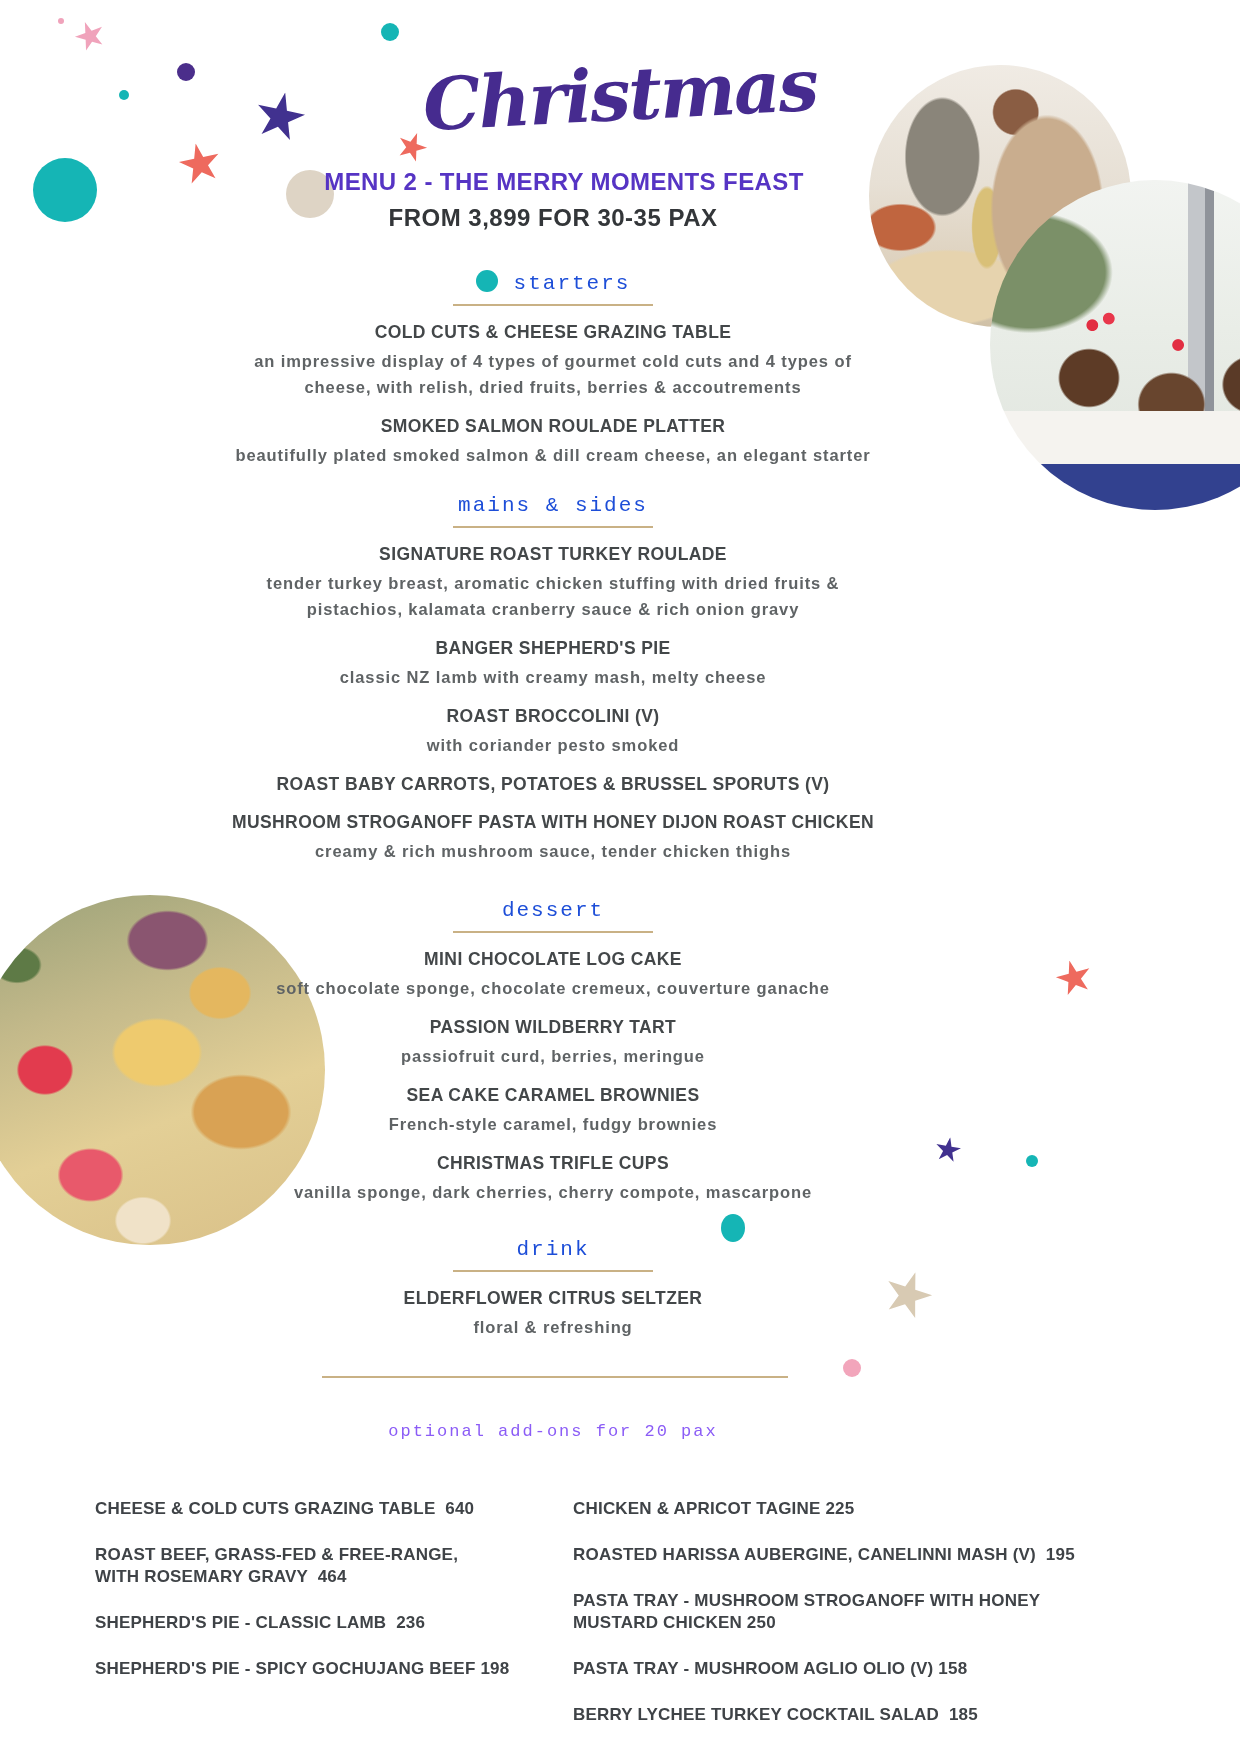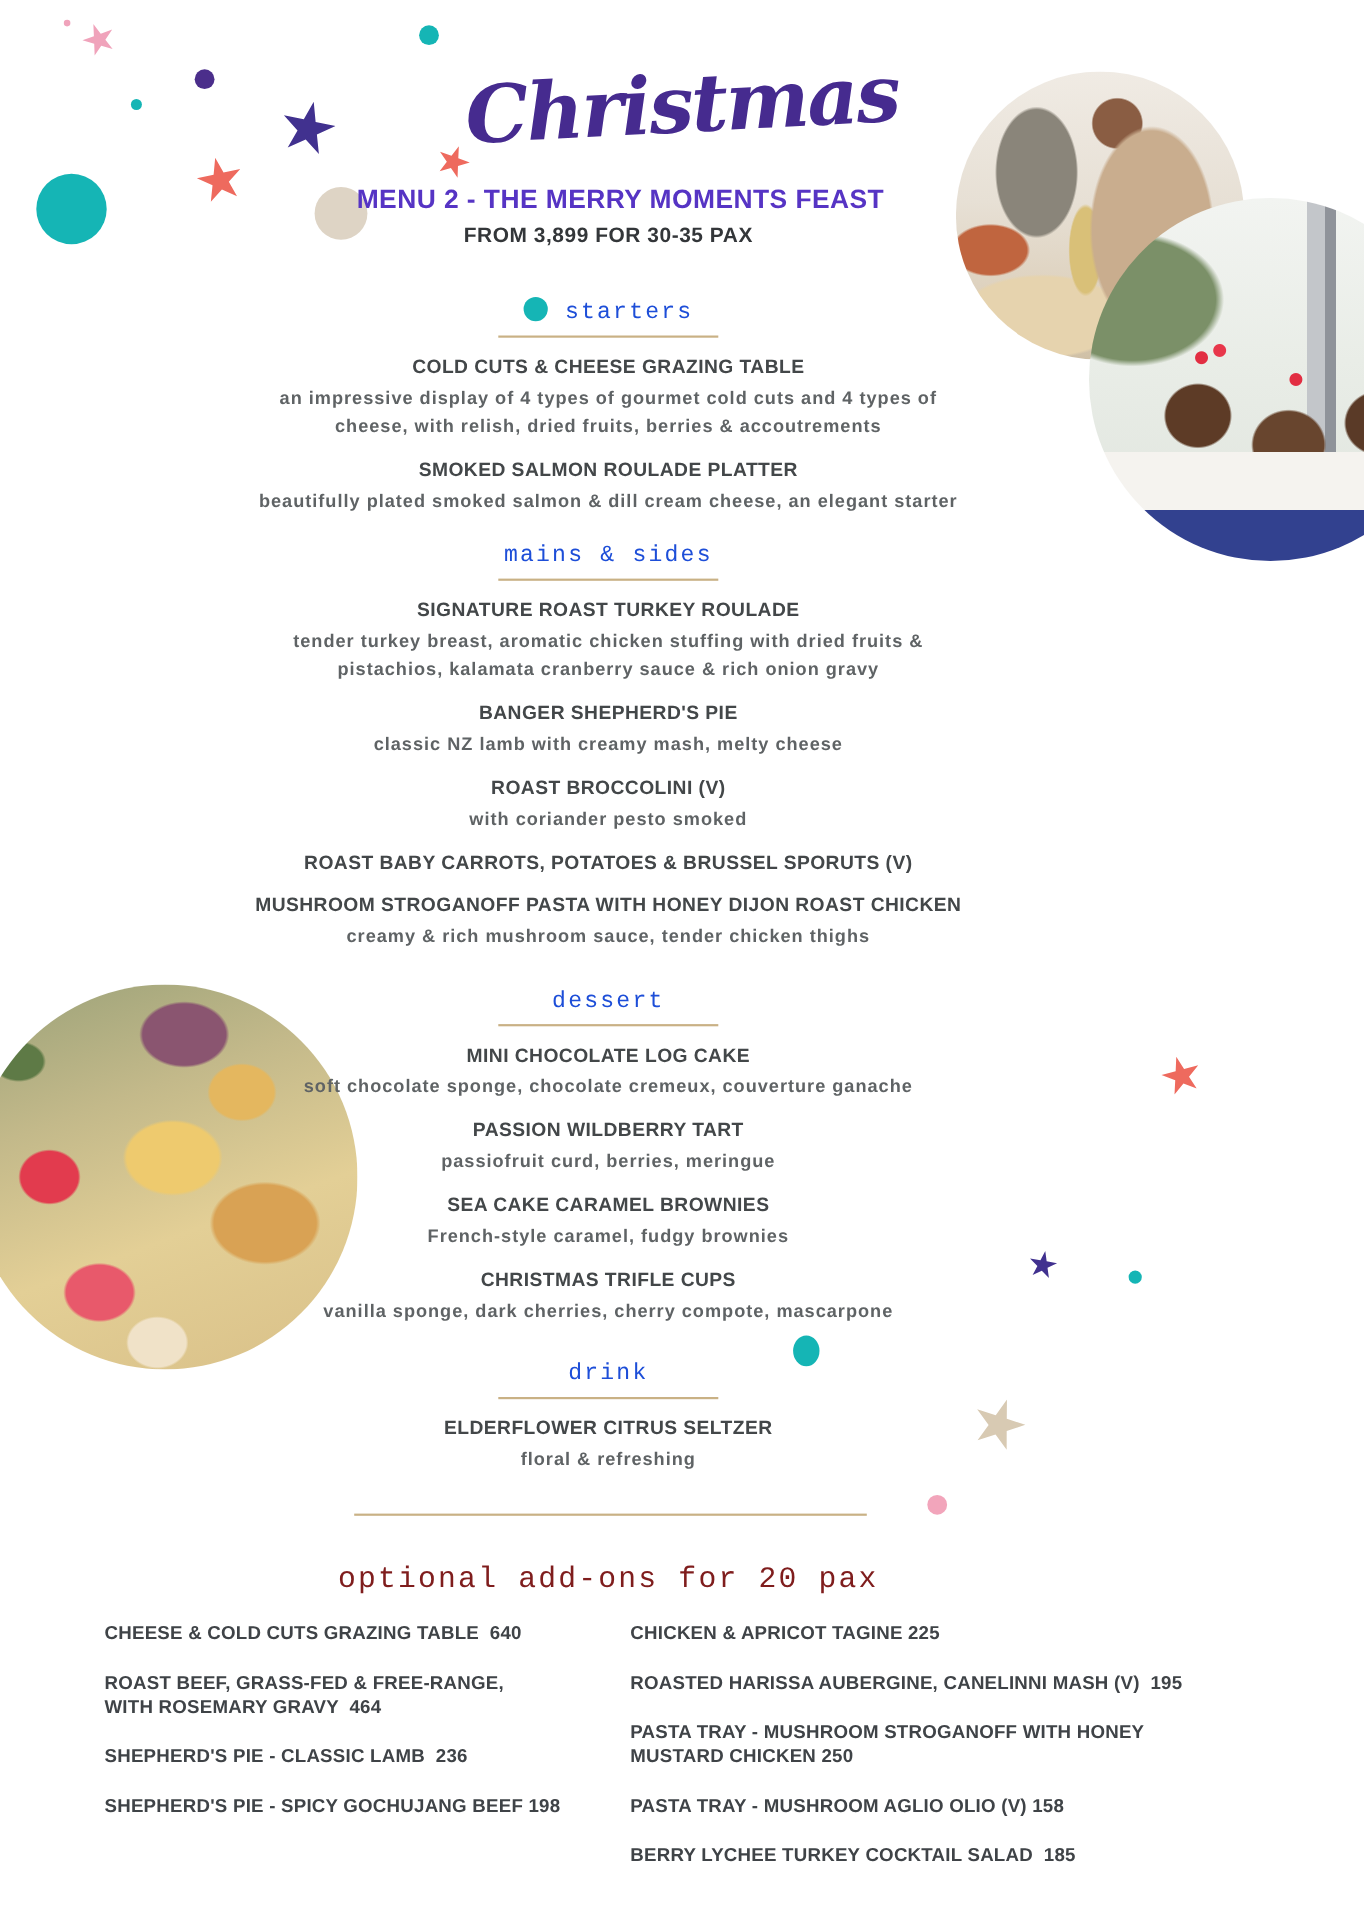--- a/index.html
+++ b/index.html
@@ -13,21 +13,21 @@
     position:absolute;top:52px;left:0;width:1240px;text-align:center;
     font-family:"DejaVu Serif", serif;font-style:italic;font-weight:700;
     font-size:72px;color:#462b8f;letter-spacing:-2px;transform:rotate(-3deg);
   }
   .menu-title{
     position:absolute;top:168px;left:0;width:1128px;text-align:center;
     font-size:24px;font-weight:bold;color:#5634c4;letter-spacing:.4px;
   }
   .pax-line{
     position:absolute;top:204px;left:228px;width:650px;text-align:center;
-    font-size:19px;font-weight:bold;color:#333639;letter-spacing:.5px;
+    font-size:24px;font-weight:bold;color:#333639;letter-spacing:.5px;
   }
   
   .menu-section{position:absolute;left:228px;width:650px;text-align:center;}
   .sec-starters{top:270px}.sec-mains{top:492px}.sec-dessert{top:897px}.sec-drink{top:1236px}
   .sec-header{
     font-family:"Liberation Mono", monospace;font-size:21px;color:#1d4ed8;
     letter-spacing:2px;line-height:28px;
   }
   .inline-dot{
     display:inline-block;width:22px;height:22px;border-radius:50%;
@@ -38,28 +38,28 @@
     margin-top:14px;font-size:17.5px;font-weight:bold;color:#434749;
     letter-spacing:.4px;line-height:24px;text-align:center;
   }
   .item-desc{
     margin-top:4px;font-size:16.5px;color:#5f6365;letter-spacing:.9px;line-height:26px;font-weight:bold;
   }
   
   .addons-divider{position:absolute;left:322px;top:1376px;width:466px;height:2px;background:#c9b185;}
   .addons-title{
     position:absolute;top:1422px;left:228px;width:650px;text-align:center;
-    font-family:"Liberation Mono", monospace;font-size:27px;color:#7f1d1d;letter-spacing:2px;
+    font-family:"Liberation Mono", monospace;font-size:17px;color:#8b5cf6;letter-spacing:2px;
   }
   .addons-col{position:absolute;top:1474px;text-align:left;}
   .addons-col-left{left:95px;width:450px;}
   .addons-col-right{left:573px;width:505px;}
   .addon-item{
     font-size:17px;font-weight:bold;color:#3f4347;letter-spacing:.2px;
-    line-height:22px;margin-bottom:23px;white-space:pre-wrap;
+    line-height:22px;margin-bottom:23px;white-space:pre-wrap;margin-top:24px;
   }
   
   .dot{position:absolute;border-radius:50%;}
   .star{position:absolute;clip-path:polygon(50% 0%,61% 35%,98% 35%,68% 57%,79% 91%,50% 70%,21% 91%,32% 57%,2% 35%,39% 35%);}
   .pink-dot-tiny{left:58px;top:18px;width:6px;height:6px;background:#f0a3bb;}
   .pink-star{left:75px;top:21px;width:30px;height:30px;background:#f0a3bb;transform:rotate(-20deg);}
   .teal-dot-a{left:381px;top:23px;width:18px;height:18px;background:#15b5b5;}
   .purple-dot{left:177px;top:63px;width:18px;height:18px;background:#4b2e8b;}
   .teal-dot-b{left:119px;top:90px;width:10px;height:10px;background:#15b5b5;}
   .purple-star{left:255px;top:92px;width:50px;height:50px;background:#41318f;transform:rotate(12deg);}

